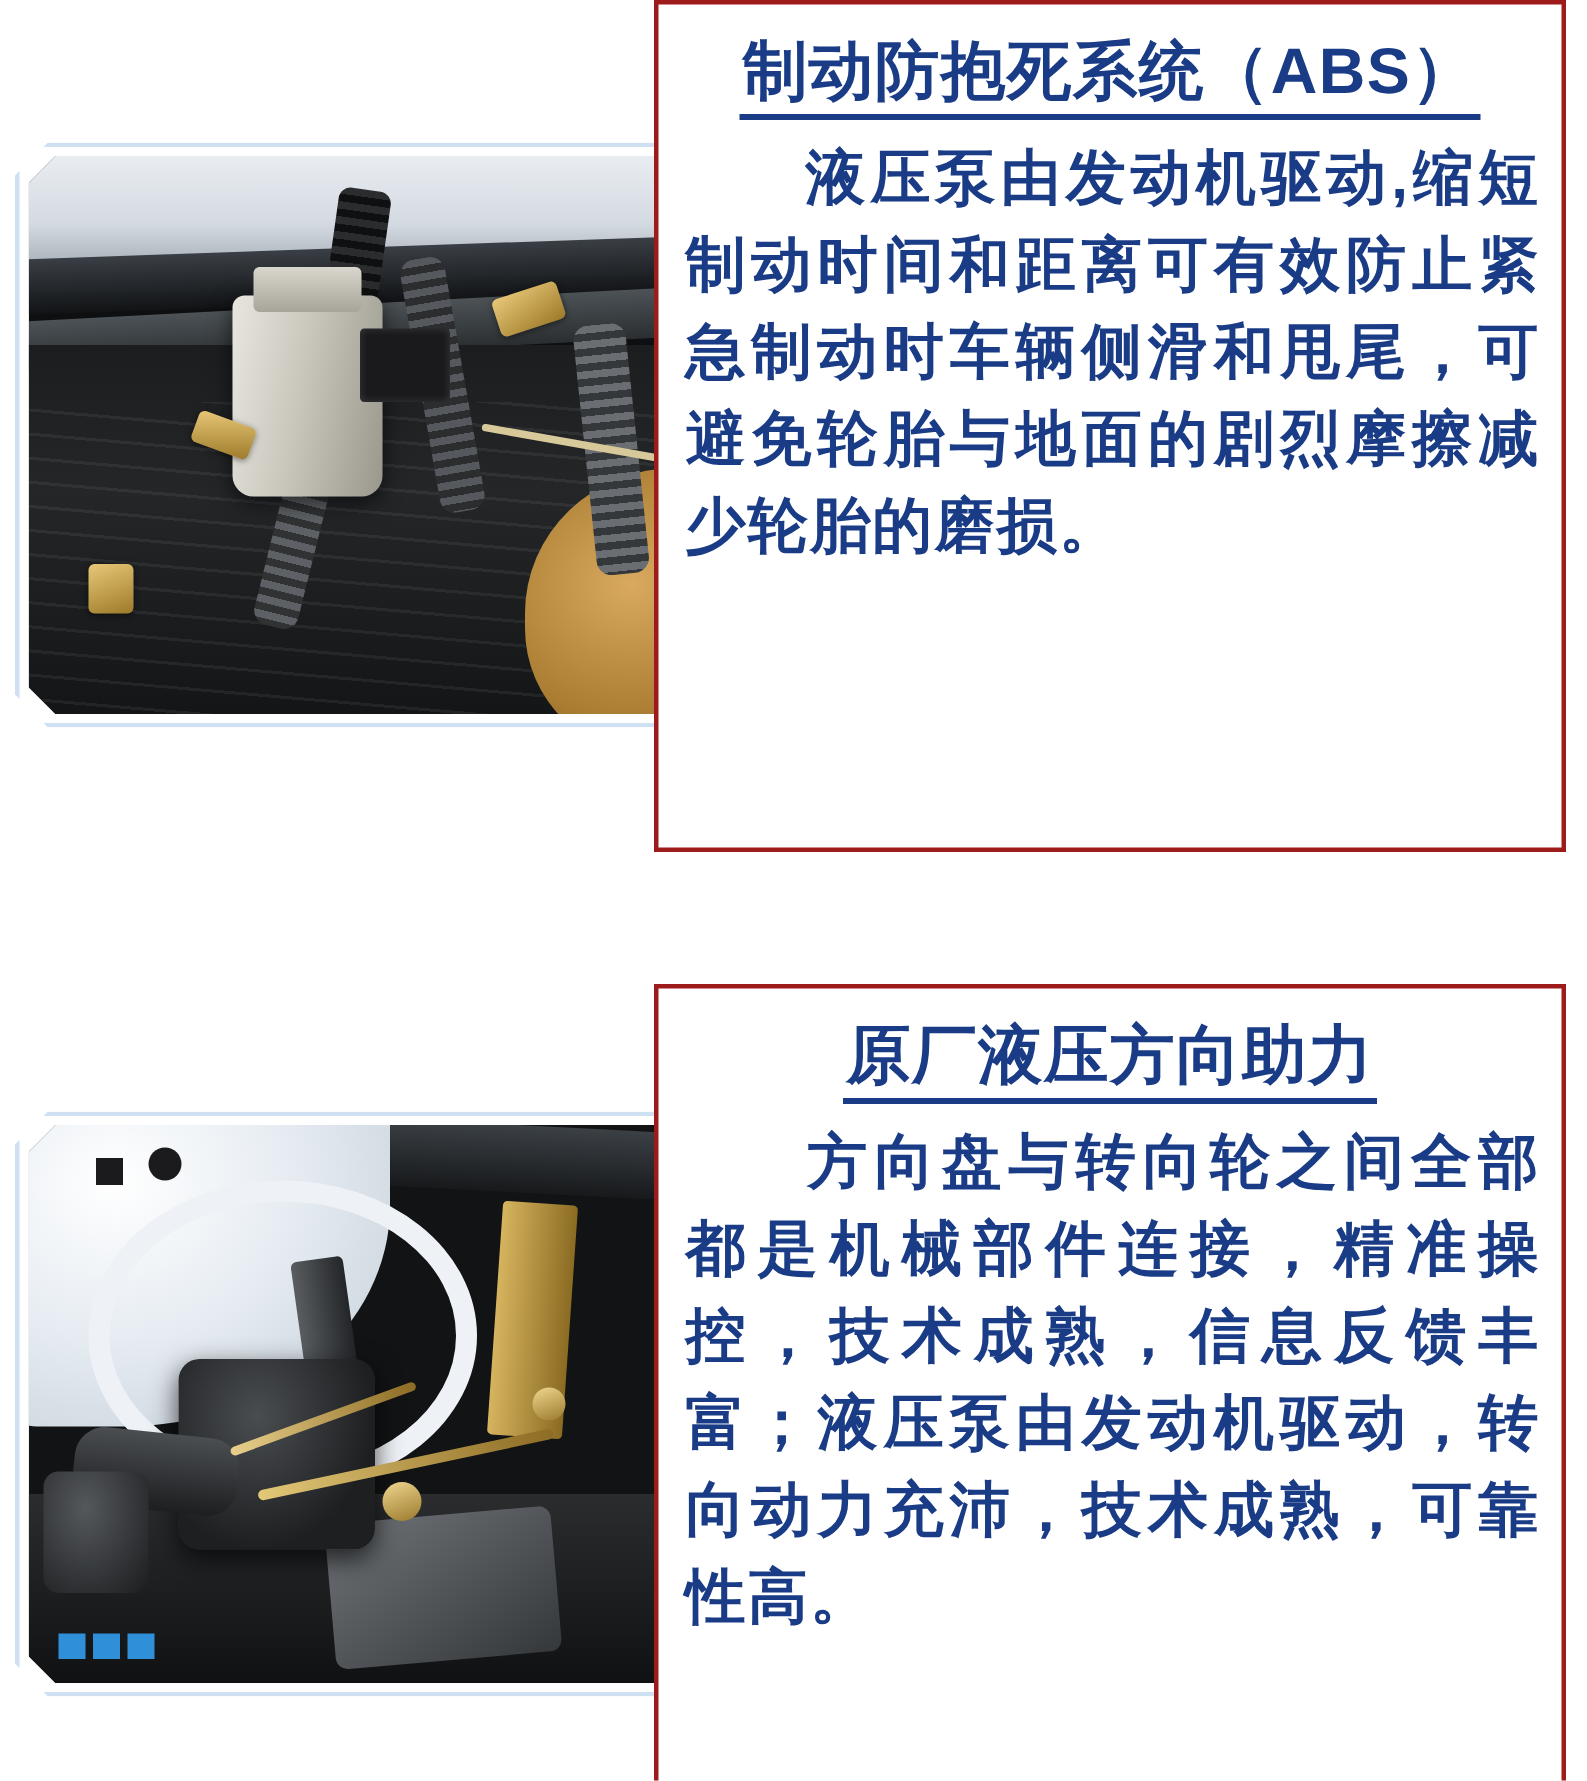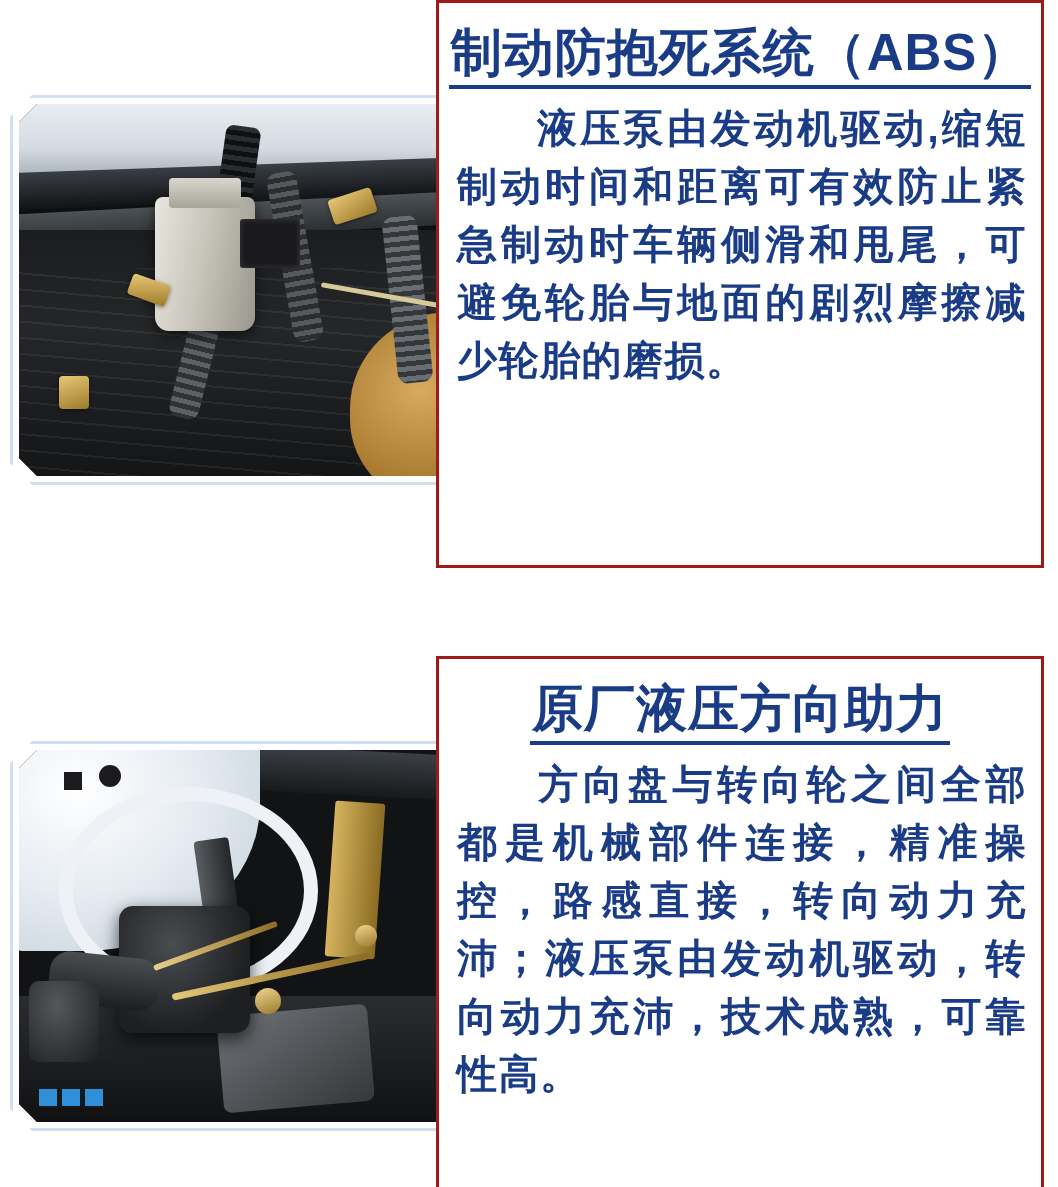--- a/index.html
+++ b/index.html
@@ -24,21 +24,21 @@
   
   .text-panel {
     position: absolute;
     border: 3px solid #9e1b1b;
     background: #ffffff;
     box-sizing: border-box;
     overflow: hidden;
   }
   .panel-title {
     color: #1a3c86;
-    font-size: 51px;
+    font-size: 43px;
     font-weight: bold;
     letter-spacing: 1px;
     text-align: left;
     white-space: nowrap;
     line-height: 1.1;
     border-bottom: 4px solid #1a3c86;
     display: inline-block;
     padding: 0 2px 4px 2px;
   }
   .title-wrap {
@@ -315,16 +315,16 @@
         </div>
       </div>
     </div>
   </div>
 
   <div class="text-panel" style="left:436px; top:0; width:608px; height:567px;">
     <div class="title-wrap">
       <div class="panel-title">原厂液压方向助力</div>
     </div>
     <div class="panel-body">
-      <span class="indent"></span><span>方向盘与转向轮之间全部都是机械部件连接，精准操控，路感直接，转向动力充沛；液压泵由发动机驱动，转向动力充沛，技术成熟，可靠性高。</span>
+      <span class="indent"></span><span>方向盘与转向轮之间全部都是机械部件连接，精准操控，技术成熟，信息反馈丰富；液压泵由发动机驱动，转向动力充沛，技术成熟，可靠性高。</span>
     </div>
   </div>
 </div>
 
 </body></html>

